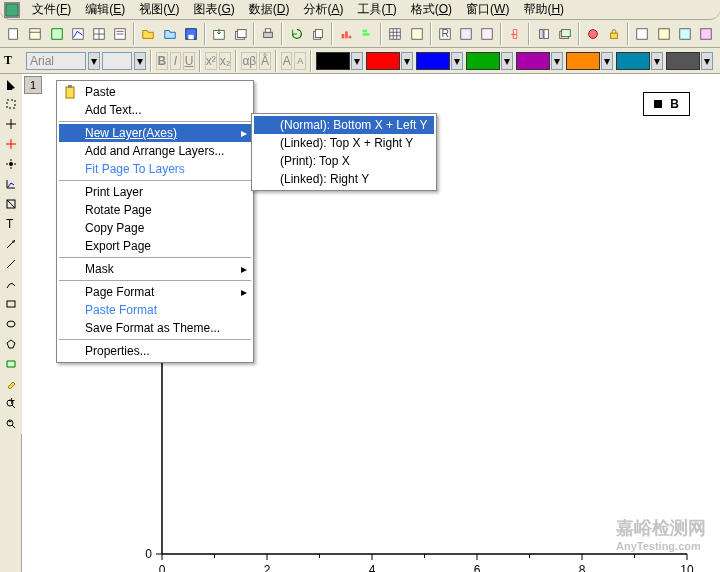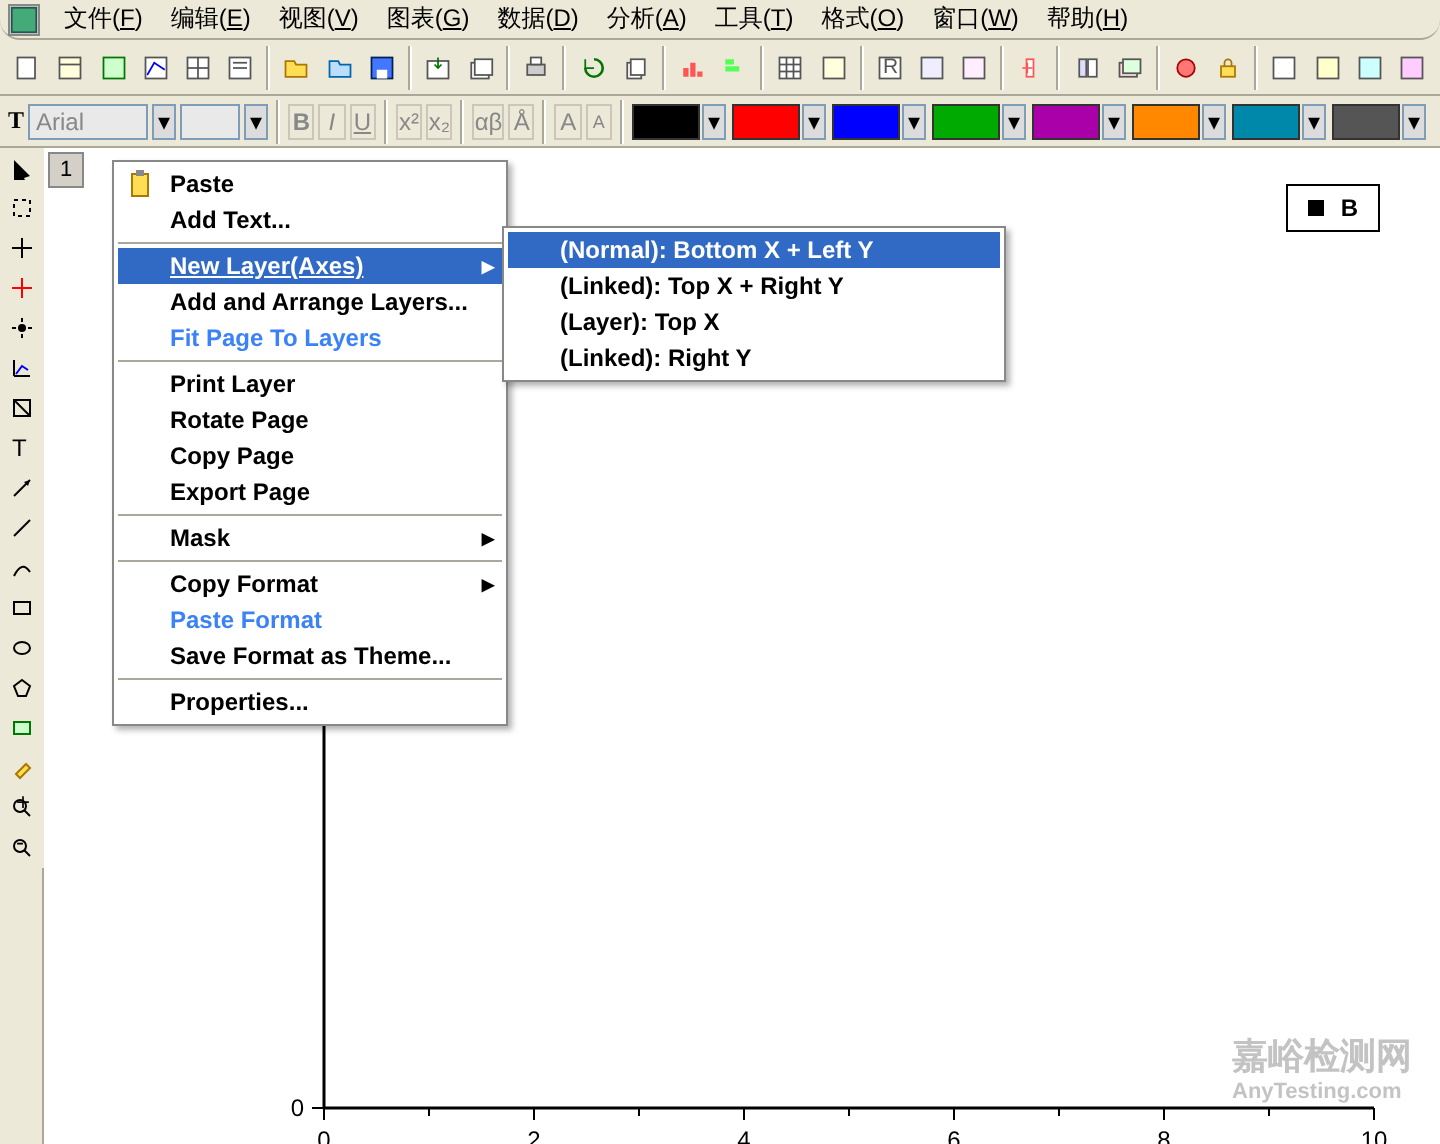--- a/index.html
+++ b/index.html
@@ -10,42 +10,42 @@
 .menubar .mitem { padding: 2px 6px; cursor: default; }
 .menubar .mitem .ul { text-decoration: underline; }
 
 .toolbar { background: #ece9d8; height: 28px; border-bottom: 1px solid #aca899; display: flex; align-items: center; padding: 2px 4px; gap: 1px; overflow: hidden; }
 .toolbar2 { background: #ece9d8; height: 26px; border-bottom: 1px solid #aca899; display: flex; align-items: center; padding: 2px 4px; gap: 2px; overflow: hidden; }
 .tbtn { width: 22px; height: 22px; border: 1px solid #ece9d8; display: inline-flex; align-items: center; justify-content: center; background: #ece9d8; cursor: pointer; }
 .tbtn svg { width: 14px; height: 14px; }
 .sep { width: 2px; height: 22px; border-left: 1px solid #aca899; border-right: 1px solid #fff; margin: 0 2px; }
 
 .font-sel { display: inline-flex; align-items: center; gap: 2px; }
-.font-name { width: 60px; height: 18px; border: 1px solid #7f9db9; background: #e9e9e9; color: #888; padding: 0 3px; display: inline-flex; align-items: center; }
+.font-name { width: 60px; height: 18px; border: 1px solid #7f9db9; background: #e9e9e9; color: #888; padding: 0 3px; display: inline-flex; align-items: center; margin-left: 12px; }
 .font-size { width: 30px; height: 18px; border: 1px solid #7f9db9; background: #e9e9e9; color: #888; padding: 0 3px; display: inline-flex; align-items: center; }
 .dd { width: 12px; height: 18px; border: 1px solid #7f9db9; background: #dcdcdc; display: inline-flex; align-items: center; justify-content: center; }
 .smbtn { width: 18px; height: 18px; border: 1px solid #cbc7b8; display: inline-flex; align-items: center; justify-content: center; color: #888; background: #ece9d8; }
 
 .color-swatch { width: 34px; height: 18px; border: 1px solid #333; display: inline-block; margin-right: 1px; }
 .color-dd { width: 12px; height: 18px; border: 1px solid #7f9db9; background: #dcdcdc; display: inline-flex; align-items: center; justify-content: center; }
 
 .workarea { position: absolute; top: 74px; left: 0; right: 0; bottom: 0; background: #808080; }
 .left-tools { position: absolute; left: 0; top: 0; width: 22px; height: 100%; background: #ece9d8; border-right: 1px solid #aca899; display: flex; flex-direction: column; gap: 0; }
 .left-tools .lbtn { width: 22px; height: 20px; border: 1px solid #ece9d8; display: flex; align-items: center; justify-content: center; cursor: pointer; }
 .left-tools .lbtn svg { width: 12px; height: 12px; }
 
 .canvas { position: absolute; left: 22px; top: 0; right: 0; bottom: 0; background: #fff; }
 .layer-tab { position: absolute; left: 2px; top: 2px; width: 18px; height: 18px; background: #d4d0c8; border: 1px solid #888; display: flex; align-items: center; justify-content: center; font-size: 11px; cursor: pointer; }
 
 .legend { position: absolute; right: 30px; top: 18px; border: 1px solid #000; padding: 4px 10px; display: flex; align-items: center; gap: 8px; background: #fff; font-weight: bold; font-family: Arial; font-size: 14px; }
 .legend .sq { width: 8px; height: 8px; background: #000; }
 
 .graph { position: absolute; left: 0; top: 0; width: 100%; height: 100%; }
 
-.ctx-menu { position: absolute; background: #fff; border: 1px solid #888; box-shadow: 2px 2px 3px rgba(0,0,0,0.3); padding: 2px; z-index: 50; font-weight: bold; }
+.ctx-menu { position: absolute; background: #fff; border: 1px solid #888; box-shadow: 2px 2px 3px rgba(0,0,0,0.3); padding: 2px; z-index: 50; }
 .ctx-menu .row { height: 18px; display: flex; align-items: center; padding: 0 20px 0 26px; white-space: nowrap; cursor: default; font-family: "Courier New", monospace; font-size: 12px; position: relative; }
 .ctx-menu .row.hov { background: #316ac5; color: #fff; }
 .ctx-menu .row.dis { color: #3b82f6; }
 .ctx-menu .row .ic { position: absolute; left: 4px; width: 16px; height: 16px; display: flex; align-items: center; justify-content: center; }
 .ctx-menu .row .arrow { position: absolute; right: 4px; }
 .ctx-menu .row.hov .ul { text-decoration: underline; }
 .ctx-menu hr { border: none; border-top: 1px solid #aca899; margin: 2px 0; }
 
 .sub-menu { position: absolute; left: 100%; top: 32px; margin-left: -2px; }
 
@@ -505,43 +505,43 @@
       <div class="row">
           <span>Export Page</span>
         </div>
       <hr>
       <div class="row">
           <span>Mask</span>
           <span class="arrow">▸</span>
         </div>
       <hr>
       <div class="row">
-          <span>Copy Format</span>
+          <span>Page Format</span>
           <span class="arrow">▸</span>
         </div>
       <div class="row dis">
           <span>Paste Format</span>
         </div>
       <div class="row">
           <span>Save Format as Theme...</span>
         </div>
       <hr>
       <div class="row">
           <span>Properties...</span>
         </div>
 
-      <div class="ctx-menu sub-menu" style="width:252px">
+      <div class="ctx-menu sub-menu" style="width:186px">
         <div class="row hov">
             <span>(Normal): Bottom X + Left Y</span>
           </div>
         <div class="row">
             <span>(Linked): Top X + Right Y</span>
           </div>
         <div class="row">
-            <span>(Layer): Top X</span>
+            <span>(Print): Top X</span>
           </div>
         <div class="row">
             <span>(Linked): Right Y</span>
           </div>
       </div>
     </div>
 
     <div class="watermark">
       <div class="l1">嘉峪检测网</div>
       <div class="l2">AnyTesting.com</div>

